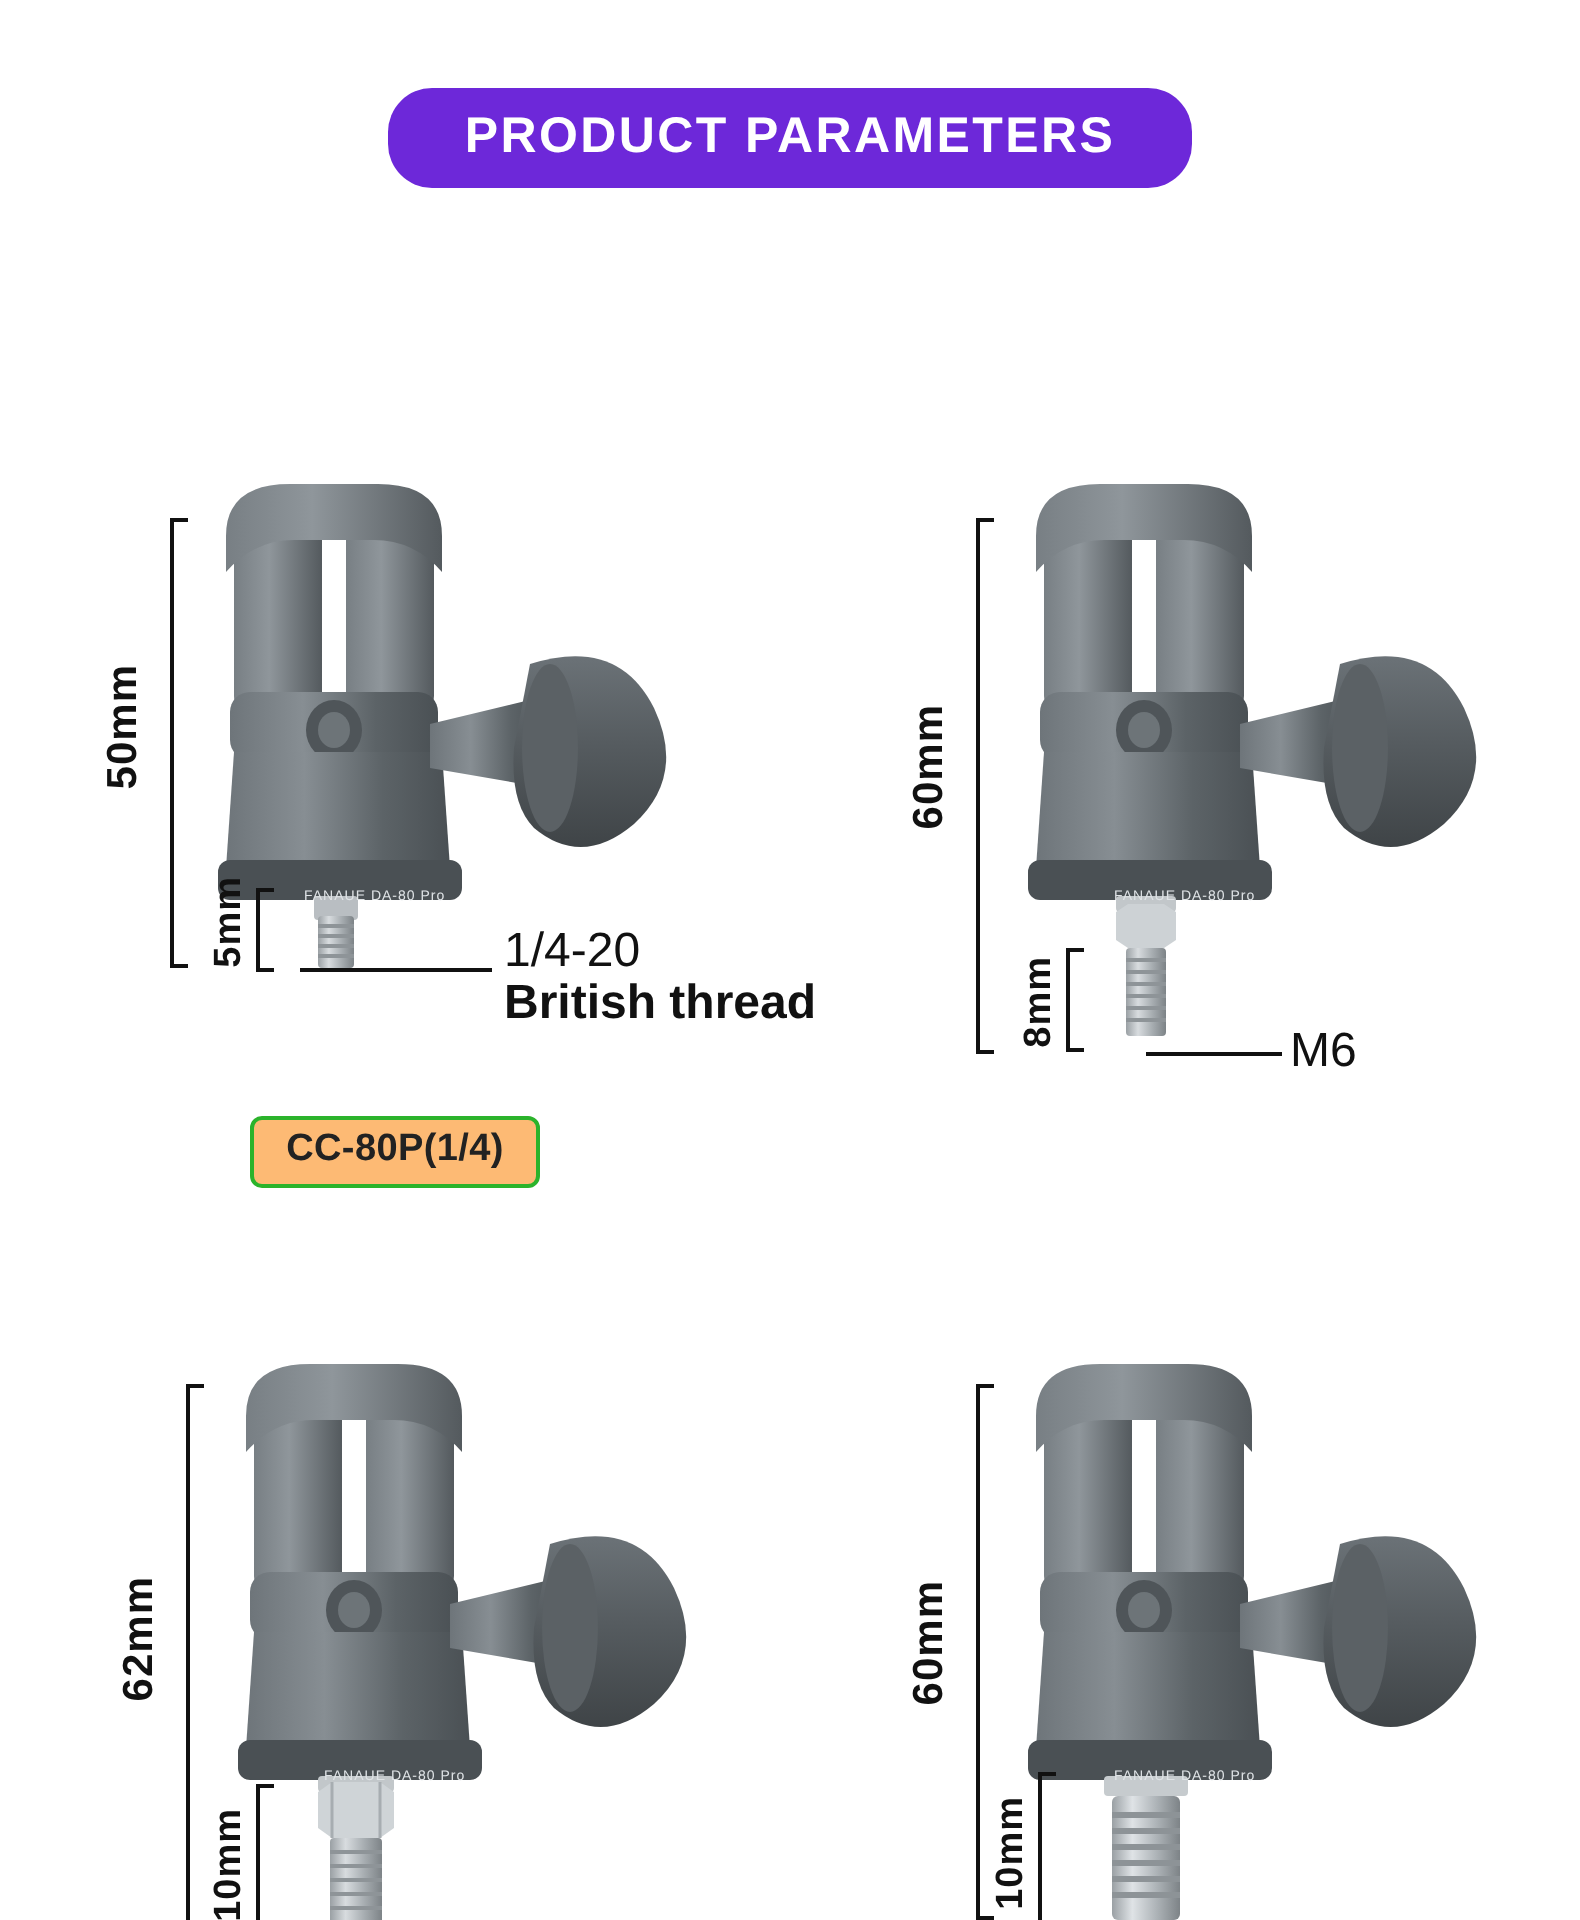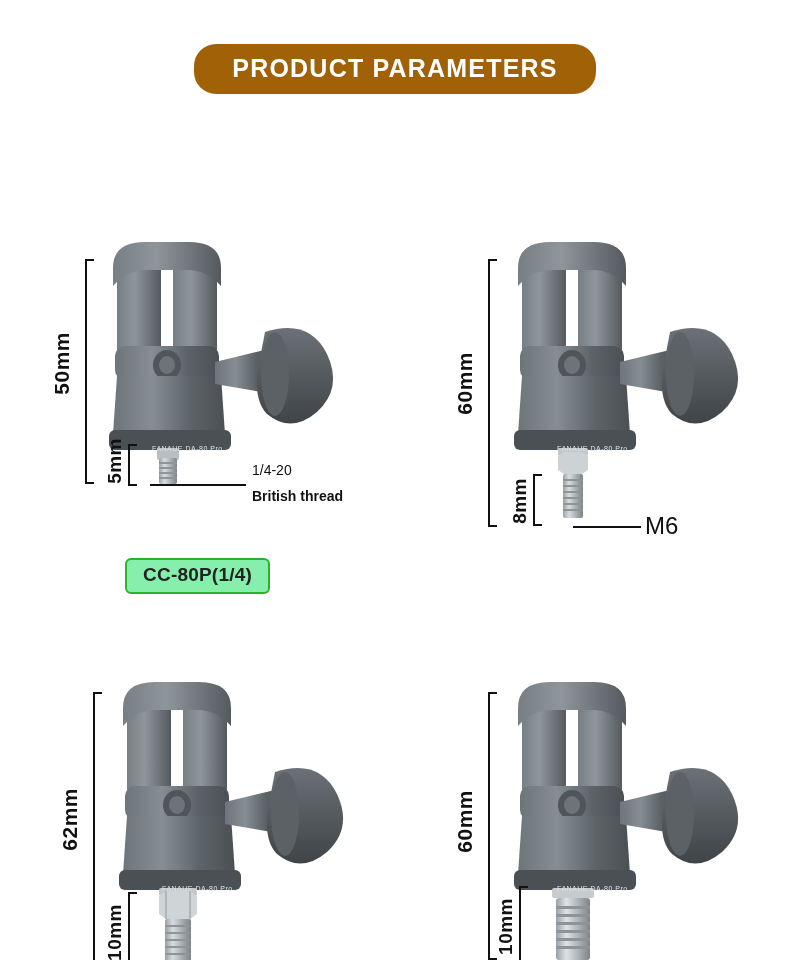--- a/index.html
+++ b/index.html
@@ -10,21 +10,21 @@
     font-family: "Liberation Sans", sans-serif;
     color: #1a1a1a;
     overflow: hidden;
     position: relative;
   }
   .header {
     display:flex; justify-content:center; align-items:center;
     padding-top: 44px;
   }
   .banner {
-    background:#a16207;
+    background:#6d28d9;
     color:#ffffff;
     font-size: 25px;
     font-weight: bold;
     letter-spacing: 1.2px;
     padding: 12px 38px 13px 38px;
     border-radius: 22px 22px 22px 22px;
     border-top-right-radius: 22px;
     border-bottom-left-radius: 22px;
     line-height: 1;
   }
@@ -50,21 +50,21 @@
     text-align:center;
   }
   .pill {
     display:inline-block;
     border: 2px solid #2bb32b;
     color:#222;
     font-size: 19px;
     font-weight: bold;
     padding: 5px 16px 6px 16px;
     border-radius: 6px;
-    background:#86efac;
+    background:#fdba74;
     line-height: 1.1;
     letter-spacing: 0.2px;
   }
 
   
   .vbracket {
     position:absolute;
     border-left: 2px solid #111;
     border-top: 2px solid #111;
     border-bottom: 2px solid #111;
@@ -88,21 +88,21 @@
     border-bottom: 2px solid #111;
     height: 0;
   }
   .callout {
     position:absolute;
     font-size: 24px;
     color:#111;
     white-space:nowrap;
     line-height: 1.18;
   }
-  .callout.thread { font-size: 14px; }
+  .callout.thread { font-size: 24px; }
 
   
   .product { position:absolute; }
   .brandtext {
     position:absolute;
     font-size: 7px;
     color:#dfe3e6;
     letter-spacing: 0.5px;
     font-family: "Liberation Sans", sans-serif;
     white-space:nowrap;

